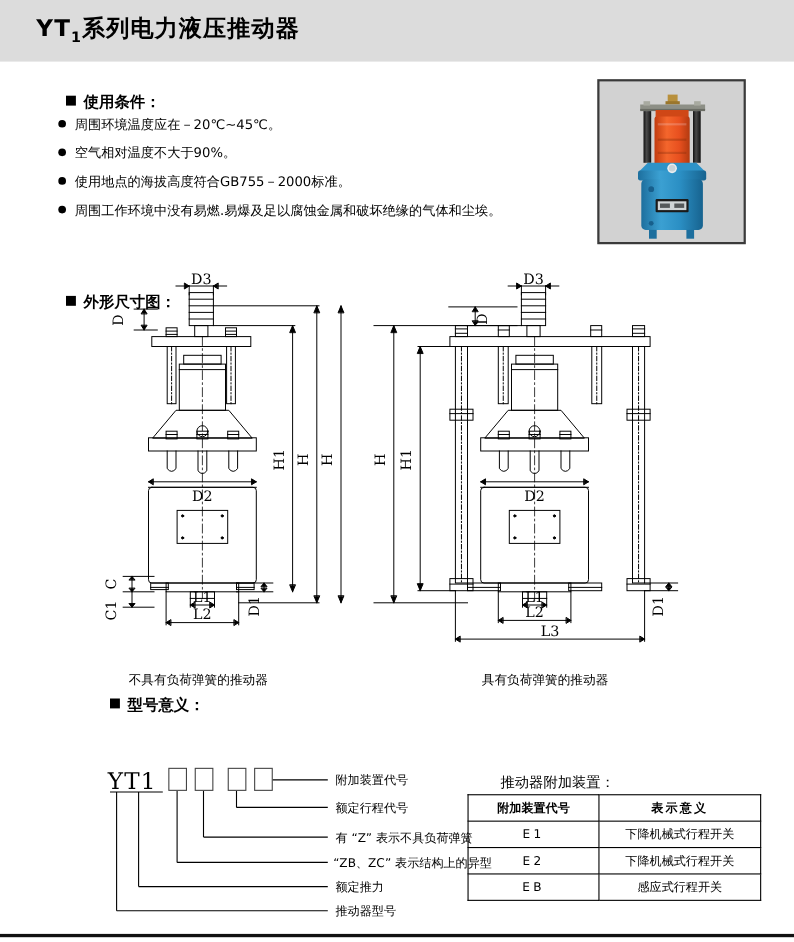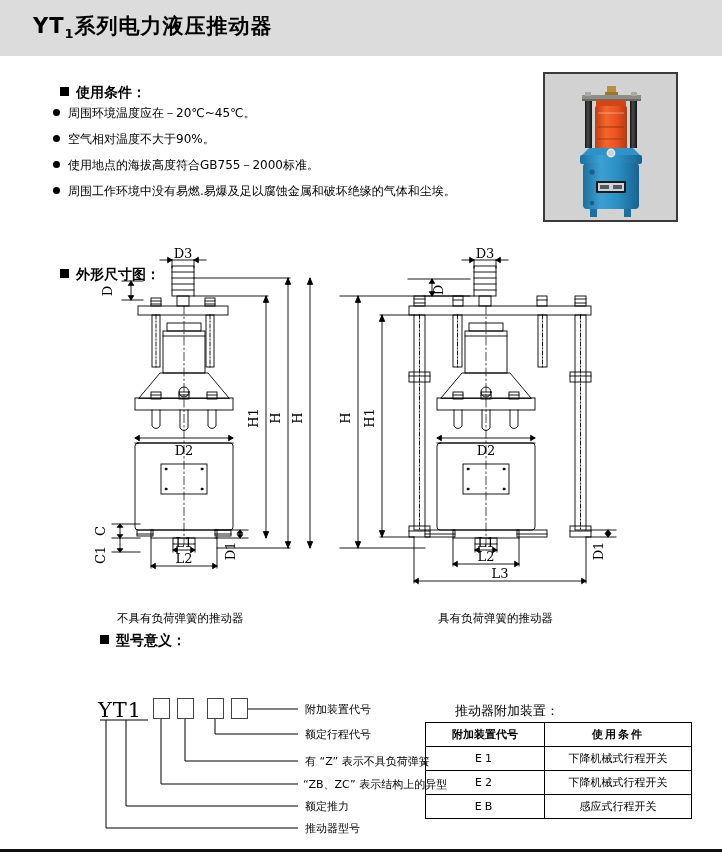--- a/index.html
+++ b/index.html
@@ -531,21 +531,21 @@
     <div class="mc-label" style="left:243px;top:91px;">“ZB、ZC” 表示结构上的异型</div>
     <div class="mc-label" style="left:245px;top:113px;">额定推力</div>
     <div class="mc-label" style="left:245px;top:135px;">推动器型号</div>
   </div>
 
   <div class="acc-title">推动器附加装置：</div>
   <table class="acc-table">
     <thead>
       <tr>
         <th class="c0">附加装置代号</th>
-        <th>使用条件</th>
+        <th>表示意义</th>
       </tr>
     </thead>
     <tbody>
       <tr>
         <td class="code">E1</td>
         <td class="mean">下降机械式行程开关</td>
       </tr>
       <tr>
         <td class="code">E2</td>
         <td class="mean">下降机械式行程开关</td>

